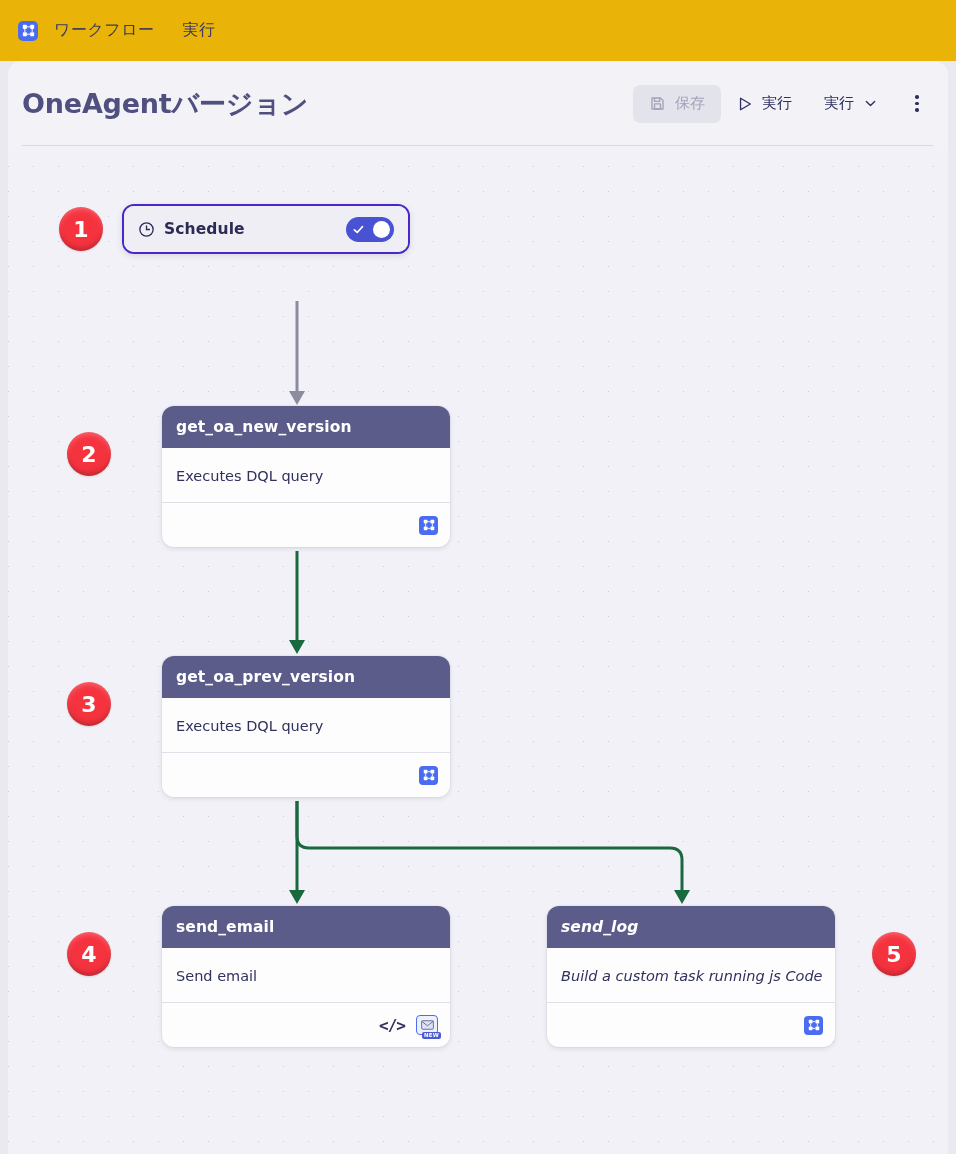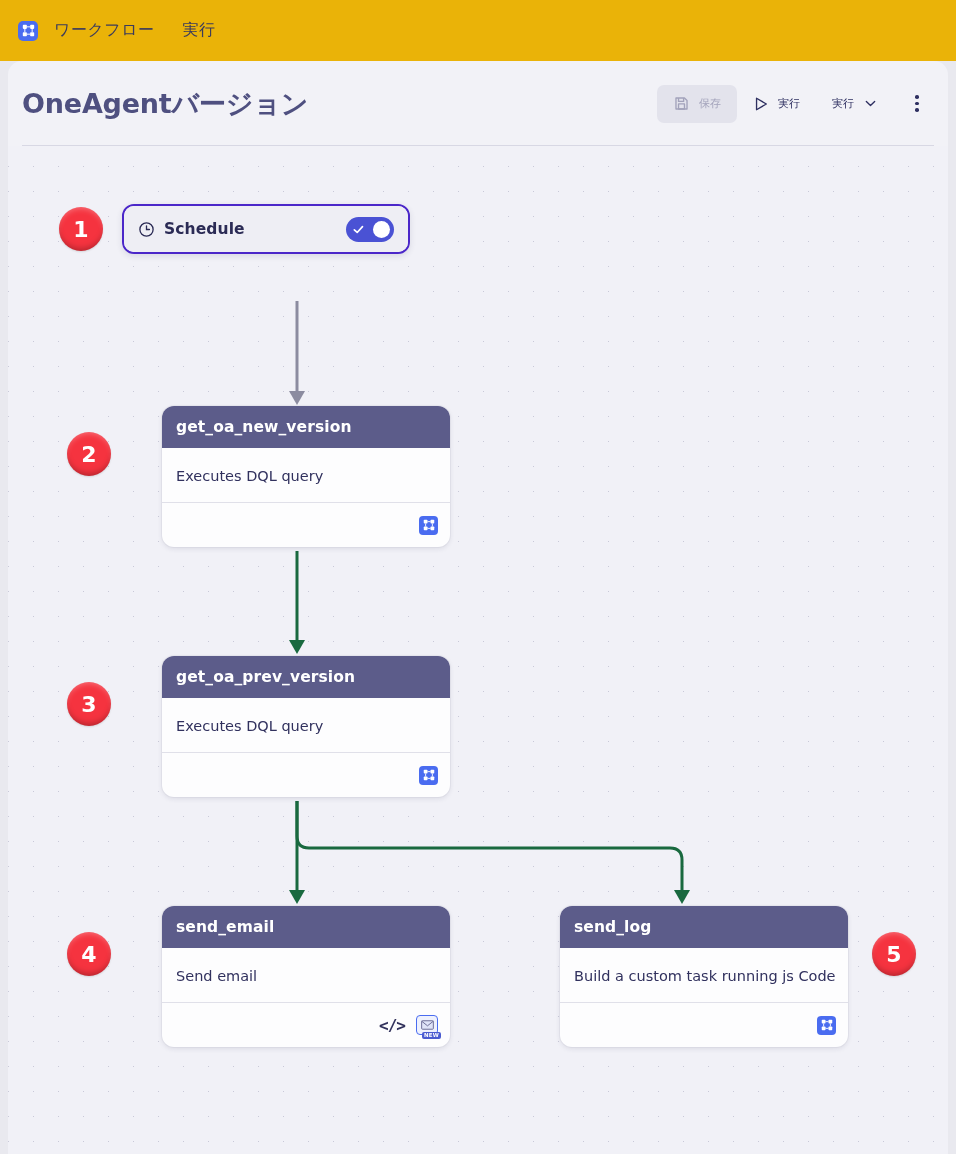--- a/index.html
+++ b/index.html
@@ -57,21 +57,21 @@
   }
   .toolbar {
     margin-left: auto;
     display: flex; align-items: center;
     gap: 0px;
   }
   .btn {
     display: flex; align-items: center; gap: 9px;
     height: 38px; padding: 0 16px;
     border-radius: 7px;
-    font-size: 11px; color: #2f3061;
+    font-size: 15px; color: #2f3061;
     background: transparent; border: none;
     cursor: pointer; white-space: nowrap;
   }
   .btn.disabled {
     background: #e3e3ec;
     color: #a3a3bb;
     cursor: default;
   }
   .btn.disabled svg { stroke: #a3a3bb; }
   .btn svg { display: block; }
@@ -353,21 +353,21 @@
               <rect x="0.8" y="0.8" width="14.4" height="10.4" rx="1" fill="#dfe3f7"></rect>
               <path d="M1.2 1.6 L8 7 L14.8 1.6" stroke-linecap="round" stroke-linejoin="round"></path>
             </svg>
             <span class="mail-new">NEW</span>
           </div>
         </div>
       </div>
     </div>
 
     <div class="badge" style="left:864px; top:786px;">5</div>
-    <div class="node" style="left:552px; top:760px;">
+    <div class="node" style="left:539px; top:760px;font-style:italic;">
       <div class="node-head">send_log</div>
       <div class="node-body">Build a custom task running js Code</div>
       <div class="node-divider"></div>
       <div class="node-foot">
         <div class="icon-btn">
           <div class="wf-chip">
             <svg width="12" height="12" viewBox="0 0 16 16">
               <rect x="1" y="1" width="5" height="5" rx="1" fill="#fff"></rect>
               <rect x="10" y="1" width="5" height="5" rx="1" fill="#fff"></rect>
               <rect x="1" y="10" width="5" height="5" rx="1" fill="#fff"></rect>

